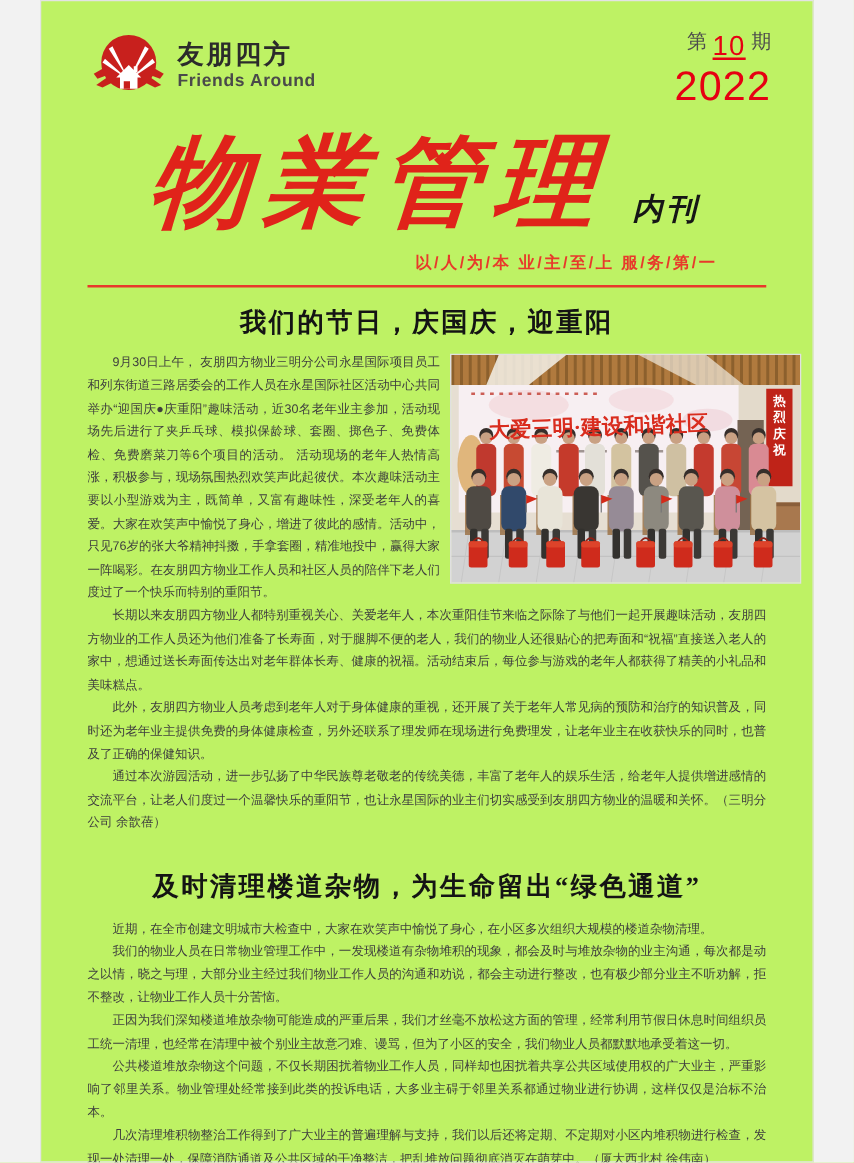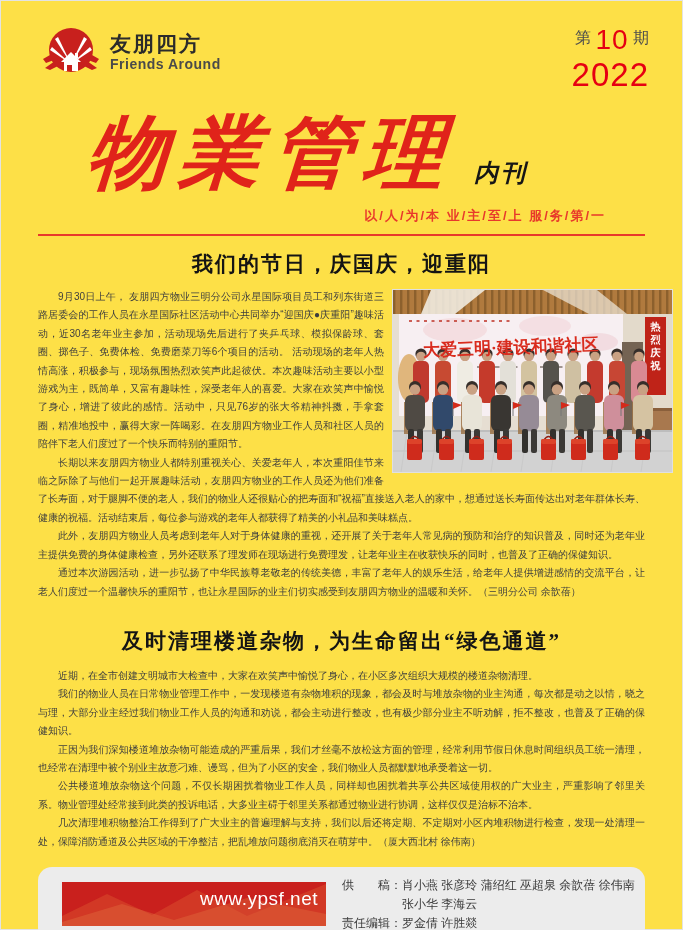--- a/index.html
+++ b/index.html
@@ -1,28 +1,28 @@
 <!DOCTYPE html>
 <html><head>
 <meta charset="utf-8">
 <style>
   html,body{margin:0;padding:0;background:#f2f2f2;}
-  .page{position:relative;width:683px;height:930px;margin:0 auto;background:#fde047;
+  .page{position:relative;width:619px;height:930px;margin:0 auto;background:#bef264;
         box-shadow:inset 0 0 0 1px #e3e3e3;overflow:hidden;
         font-family:"Liberation Sans",sans-serif;color:#3d3d3d;}
   
   .header{display:flex;justify-content:space-between;align-items:flex-start;
           padding:26px 34px 0 42px;}
   .logo-group{display:flex;align-items:center;gap:10px;}
   .logo-text .cn{font-size:21px;font-weight:700;color:#2b2b2b;letter-spacing:2px;line-height:24px;}
   .logo-text .en{font-size:14px;font-weight:700;color:#4a4a4a;letter-spacing:.5px;}
   .issue{text-align:right;line-height:1;}
   .issue .row1{white-space:nowrap;}
   .issue .small{font-size:16px;color:#4d4d4d;vertical-align:6px;}
-  .issue .big{font-size:28px;color:#e60012;font-weight:500;letter-spacing:1px;}
+  .issue .big{font-size:22px;color:#e60012;font-weight:500;letter-spacing:1px;text-decoration:underline;}
   .issue .year{font-size:33px;color:#e60012;margin-top:4px;letter-spacing:1px;}
   
   .masthead{display:flex;align-items:flex-end;padding:4px 0 0 88px;height:104px;}
   .masthead .title{font-family:"Liberation Serif",serif;font-style:italic;font-weight:900;
                    font-size:80px;line-height:92px;color:#e0231a;letter-spacing:12px;
                    transform:skewX(-4deg);white-space:nowrap;}
   .masthead .sub{font-family:"Liberation Serif",serif;font-style:italic;font-weight:700;
                  font-size:24px;color:#161616;margin:0 0 10px 18px;letter-spacing:3px;}
   .slogan{margin-top:8px;text-align:right;padding-right:77px;color:#e8392b;
           font-size:13px;font-weight:700;letter-spacing:2px;}
@@ -328,21 +328,21 @@
     </div>
     <p>9月30日上午， 友朋四方物业三明分公司永星国际项目员工和列东街道三路居委会的工作人员在永星国际社区活动中心共同举办“迎国庆●庆重阳”趣味活动，近30名老年业主参加，活动现场先后进行了夹乒乓球、模拟保龄球、套圈、掷色子、免费体检、免费磨菜刀等6个项目的活动。 活动现场的老年人热情高涨，积极参与，现场氛围热烈欢笑声此起彼伏。本次趣味活动主要以小型游戏为主，既简单，又富有趣味性，深受老年人的喜爱。大家在欢笑声中愉悦了身心，增进了彼此的感情。活动中，只见76岁的张大爷精神抖擞，手拿套圈，精准地投中，赢得大家一阵喝彩。在友朋四方物业工作人员和社区人员的陪伴下老人们度过了一个快乐而特别的重阳节。</p>
     <p>长期以来友朋四方物业人都特别重视关心、关爱老年人，本次重阳佳节来临之际除了与他们一起开展趣味活动，友朋四方物业的工作人员还为他们准备了长寿面，对于腿脚不便的老人，我们的物业人还很贴心的把寿面和“祝福”直接送入老人的家中，想通过送长寿面传达出对老年群体长寿、健康的祝福。活动结束后，每位参与游戏的老年人都获得了精美的小礼品和美味糕点。</p>
     <p>此外，友朋四方物业人员考虑到老年人对于身体健康的重视，还开展了关于老年人常见病的预防和治疗的知识普及，同时还为老年业主提供免费的身体健康检查，另外还联系了理发师在现场进行免费理发，让老年业主在收获快乐的同时，也普及了正确的保健知识。</p>
     <p>通过本次游园活动，进一步弘扬了中华民族尊老敬老的传统美德，丰富了老年人的娱乐生活，给老年人提供增进感情的交流平台，让老人们度过一个温馨快乐的重阳节，也让永星国际的业主们切实感受到友朋四方物业的温暖和关怀。（三明分公司 余歆蓓）</p>
   </div>
 
   <div class="article article2">
     <h1>及时清理楼道杂物，为生命留出“绿色通道”</h1>
     <p>近期，在全市创建文明城市大检查中，大家在欢笑声中愉悦了身心，在小区多次组织大规模的楼道杂物清理。</p>
-    <p>我们的物业人员在日常物业管理工作中，一发现楼道有杂物堆积的现象，都会及时与堆放杂物的业主沟通，每次都是动之以情，晓之与理，大部分业主经过我们物业工作人员的沟通和劝说，都会主动进行整改，也有极少部分业主不听劝解，拒不整改，也普及了正确的保健知识。</p>
+    <p>我们的物业人员在日常物业管理工作中，一发现楼道有杂物堆积的现象，都会及时与堆放杂物的业主沟通，每次都是动之以情，晓之与理，大部分业主经过我们物业工作人员的沟通和劝说，都会主动进行整改，也有极少部分业主不听劝解，拒不整改，让物业工作人员十分苦恼。</p>
     <p>正因为我们深知楼道堆放杂物可能造成的严重后果，我们才丝毫不放松这方面的管理，经常利用节假日休息时间组织员工统一清理，也经常在清理中被个别业主故意刁难、谩骂，但为了小区的安全，我们物业人员都默默地承受着这一切。</p>
     <p>公共楼道堆放杂物这个问题，不仅长期困扰着物业工作人员，同样却也困扰着共享公共区域使用权的广大业主，严重影响了邻里关系。物业管理处经常接到此类的投诉电话，大多业主碍于邻里关系都通过物业进行协调，这样仅仅是治标不治本。</p>
     <p>几次清理堆积物整治工作得到了广大业主的普遍理解与支持，我们以后还将定期、不定期对小区内堆积物进行检查，发现一处清理一处，保障消防通道及公共区域的干净整洁，把乱堆放问题彻底消灭在萌芽中。（厦大西北村 徐伟南）</p>
   </div>
 
   <div class="footer">
     <div class="banner">
       <svg viewBox="0 0 264 44" preserveAspectRatio="none">
         <rect width="264" height="44" fill="#c9201d"></rect>
         <polygon points="0,34 45,12 90,33 135,8 185,34 264,2 264,44 0,44" fill="#d84d2b" opacity="0.55"></polygon>

